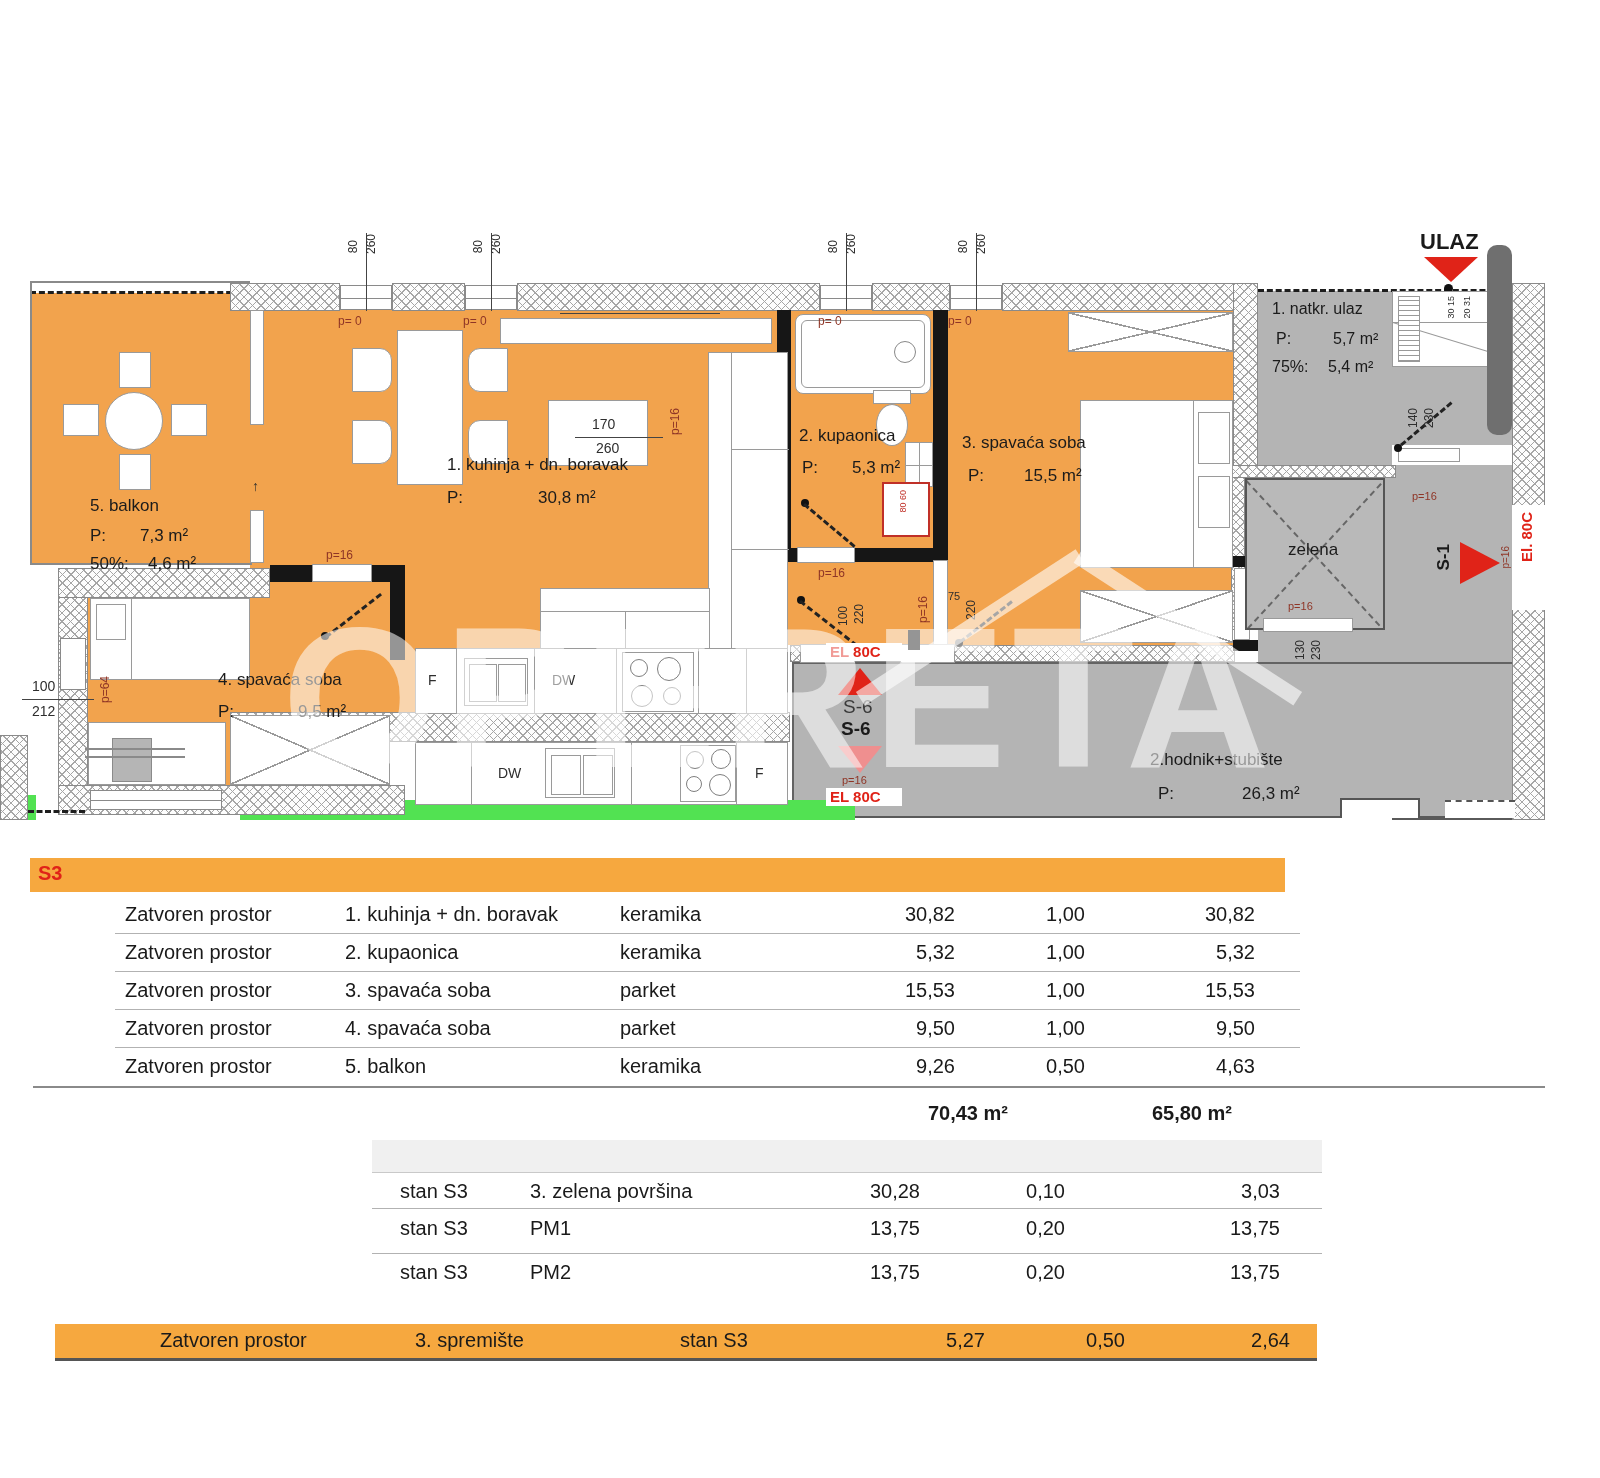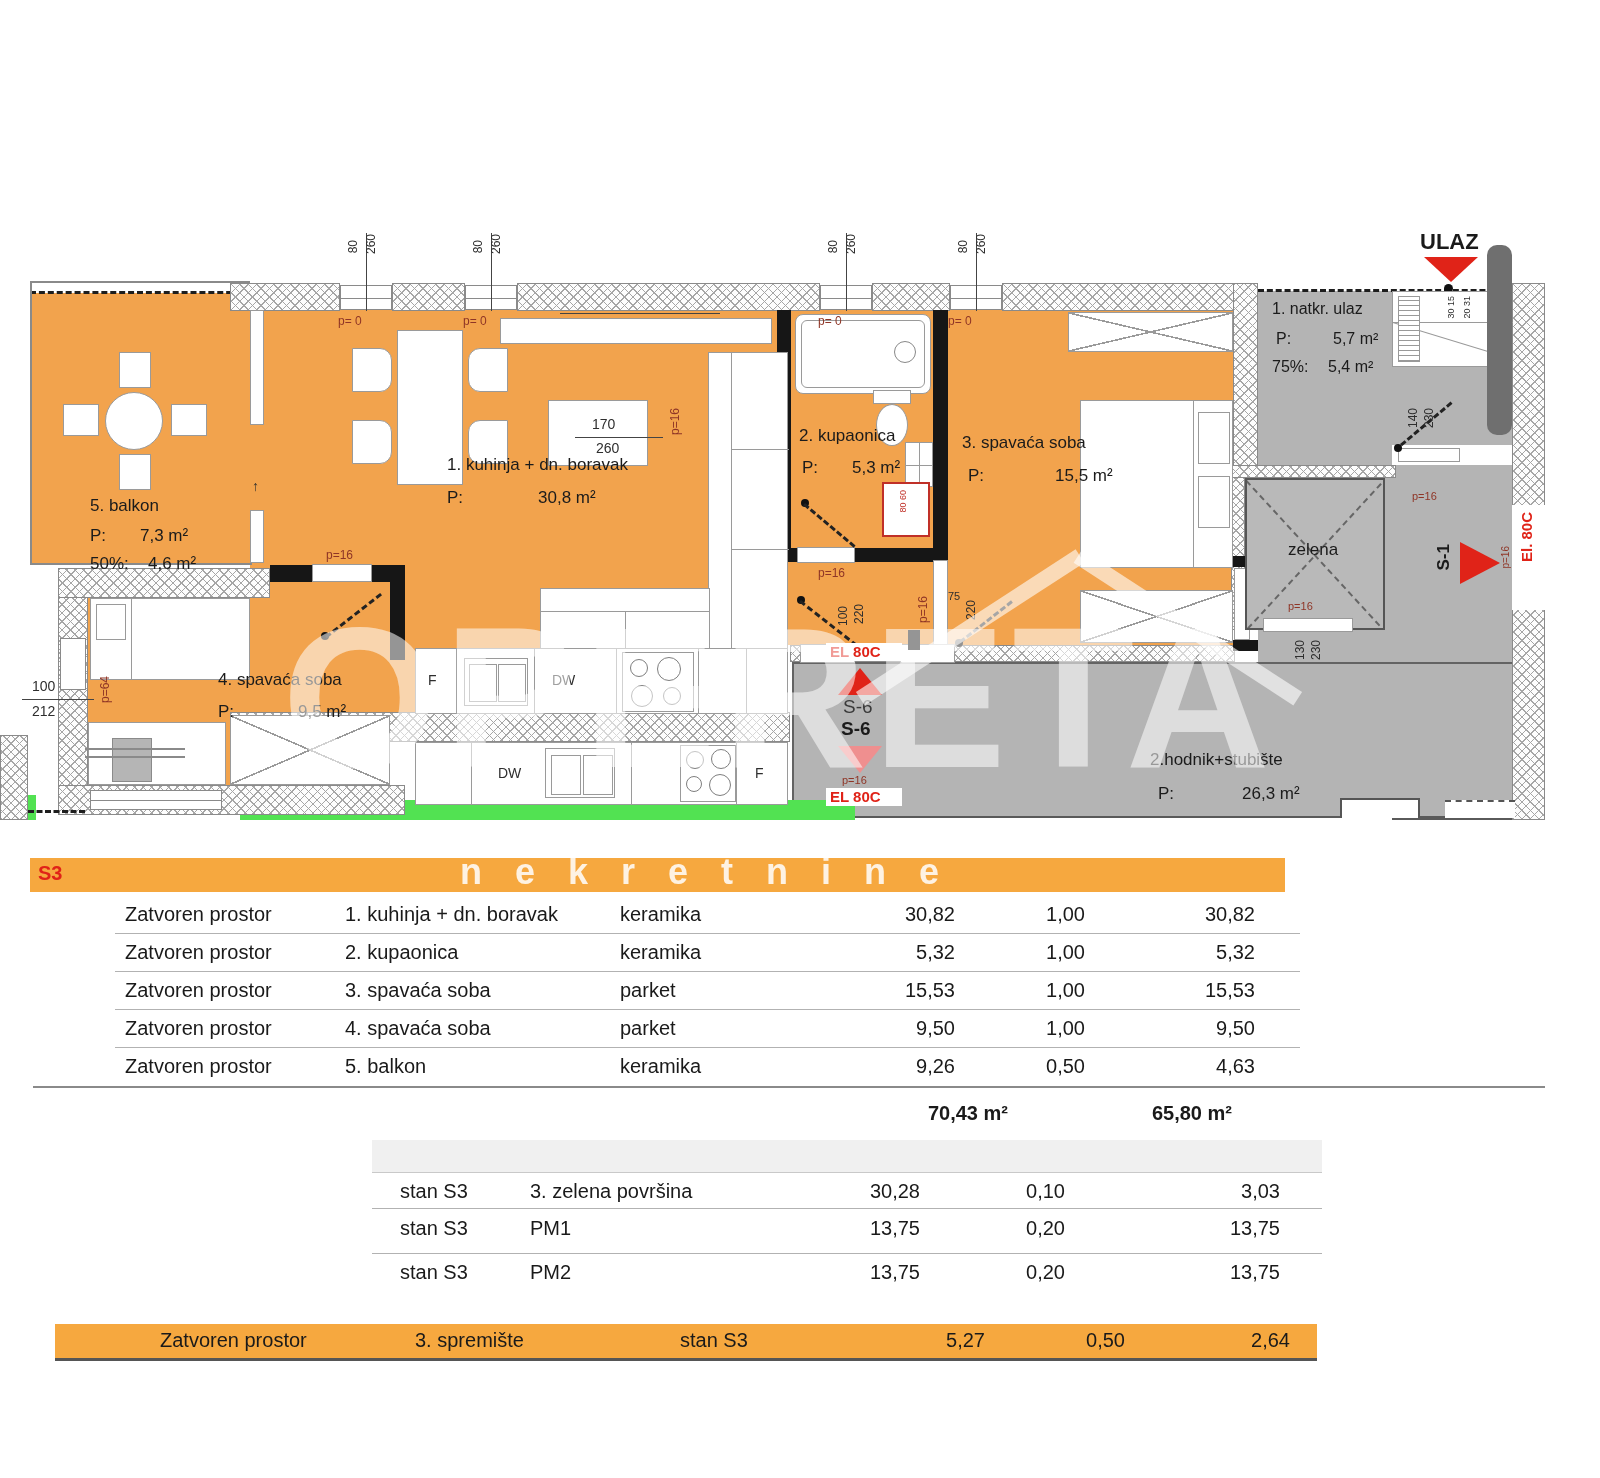--- a/index.html
+++ b/index.html
@@ -266,21 +266,21 @@
   <div class="abs lbl" style="left:447px;top:455px">1. kuhinja + dn. boravak</div>
   <div class="abs lbl" style="left:447px;top:488px">P:</div>
   <div class="abs lbl" style="left:538px;top:488px">30,8 m²</div>
 
   <div class="abs lbl" style="left:799px;top:426px">2. kupaonica</div>
   <div class="abs lbl" style="left:802px;top:458px">P:</div>
   <div class="abs lbl" style="left:852px;top:458px">5,3 m²</div>
 
   <div class="abs lbl" style="left:962px;top:433px">3. spavaća soba</div>
   <div class="abs lbl" style="left:968px;top:466px">P:</div>
-  <div class="abs lbl" style="left:1055px;top:466px">15,5 m²</div>
+  <div class="abs lbl" style="left:1024px;top:466px">15,5 m²</div>
 
   <div class="abs lbl" style="left:218px;top:670px">4. spavaća soba</div>
   <div class="abs lbl" style="left:218px;top:702px">P:</div>
   <div class="abs lbl" style="left:298px;top:702px">9,5 m²</div>
 
   <div class="abs lbl16" style="left:1272px;top:300px">1. natkr. ulaz</div>
   <div class="abs lbl16" style="left:1276px;top:330px">P:</div>
   <div class="abs lbl16" style="left:1333px;top:330px">5,7 m²</div>
   <div class="abs lbl16" style="left:1272px;top:358px">75%:</div>
   <div class="abs lbl16" style="left:1328px;top:358px">5,4 m²</div>
@@ -347,21 +347,20 @@
 
   <div class="abs wm" style="left:282px;top:598px;font-size:200px;letter-spacing:6px;z-index:40;line-height:1">OPERETA</div>
   <div class="abs" style="left:818px;top:548px;width:262px;height:16px;background:rgba(255,255,255,0.6);transform:rotate(-33deg);transform-origin:right center;z-index:41"></div>
   <div class="abs" style="left:1078px;top:548px;width:262px;height:16px;background:rgba(255,255,255,0.6);transform:rotate(33deg);transform-origin:left center;z-index:41"></div>
 </div>
 
 <div class="abs" style="left:0;top:835px;width:1600px;height:643px">
 
   <div class="abs" style="left:30px;top:23px;width:1255px;height:34px;background:#F6A83F"></div>
   <div class="abs b red" style="left:38px;top:27px;font-size:20px">S3</div>
-  <div class="abs" style="left:460px;top:16px;font-size:36px;letter-spacing:33px;color:rgba(255,255,255,0.85);font-weight:bold;z-index:45">nekretnine</div>
 
   <div>
     <div class="abs t20" style="left: 125px;top:68px">Zatvoren prostor</div>
     <div class="abs t20" style="left:345px;top:68px">1. kuhinja + dn. boravak</div>
     <div class="abs t20" style="left:620px;top:68px">keramika</div>
     <div class="cellr" style="left:795px;top:68px">30,82</div>
     <div class="cellr" style="left:925px;top:68px">1,00</div>
     <div class="cellr" style="left:1095px;top:68px">30,82</div>
   </div>
   <div class="hr" style="left:115px;top:98px;width:1185px"></div>

